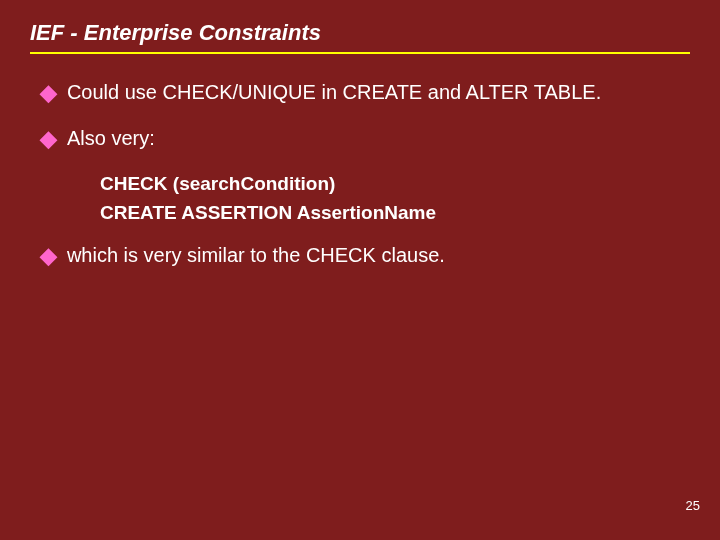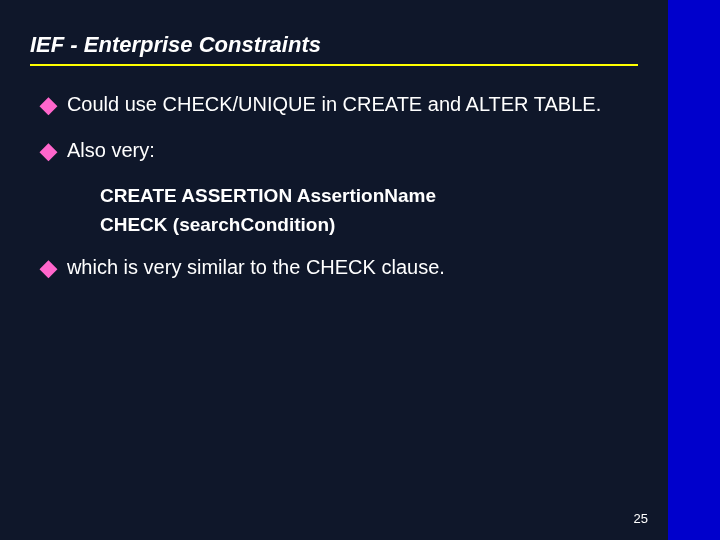--- a/index.html
+++ b/index.html
@@ -6,25 +6,25 @@
 
     body {
       width: 720px;
       height: 540px;
       background-color: #0000cc;
       font-family: Arial, sans-serif;
       overflow: hidden;
     }
 
     .slide {
-      width: 668px;
+      width: 720px;
       height: 540px;
-      background-color: #0f172a;
+      background-color: #7f1d1d;
       position: relative;
-      padding: 32px 30px;
+      padding: 20px 30px;
     }
 
     .title-bar {
       border-bottom: 2px solid #ffff00;
       padding-bottom: 6px;
       margin-bottom: 24px;
     }
 
     .title-text {
       color: #ffffff;
@@ -69,21 +69,21 @@
 
     .code-line {
       color: #ffffff;
       font-size: 19px;
       font-weight: bold;
       line-height: 1.5;
     }
 
     .page-number {
       position: absolute;
-      bottom: 14px;
+      bottom: 27px;
       right: 20px;
       color: #ffffff;
       font-size: 13px;
     }
   </style>
 </head>
 <body>
 
 <div class="slide">
 
@@ -97,22 +97,22 @@
       <span class="bullet-diamond">◆</span>
       <span class="bullet-text">Could use CHECK/UNIQUE in CREATE and ALTER TABLE.</span>
     </div>
 
     <div class="bullet-item">
       <span class="bullet-diamond">◆</span>
       <span class="bullet-text">Also very:</span>
     </div>
 
     <div class="code-block">
+      <div class="code-line">CHECK (searchCondition)</div>
       <div class="code-line">CREATE ASSERTION AssertionName</div>
-      <div class="code-line">CHECK (searchCondition)</div>
     </div>
 
     <div class="bullet-item">
       <span class="bullet-diamond">◆</span>
       <span class="bullet-text">which is very similar to the CHECK clause.</span>
     </div>
 
   </div>
 
   <div class="page-number">25</div>

